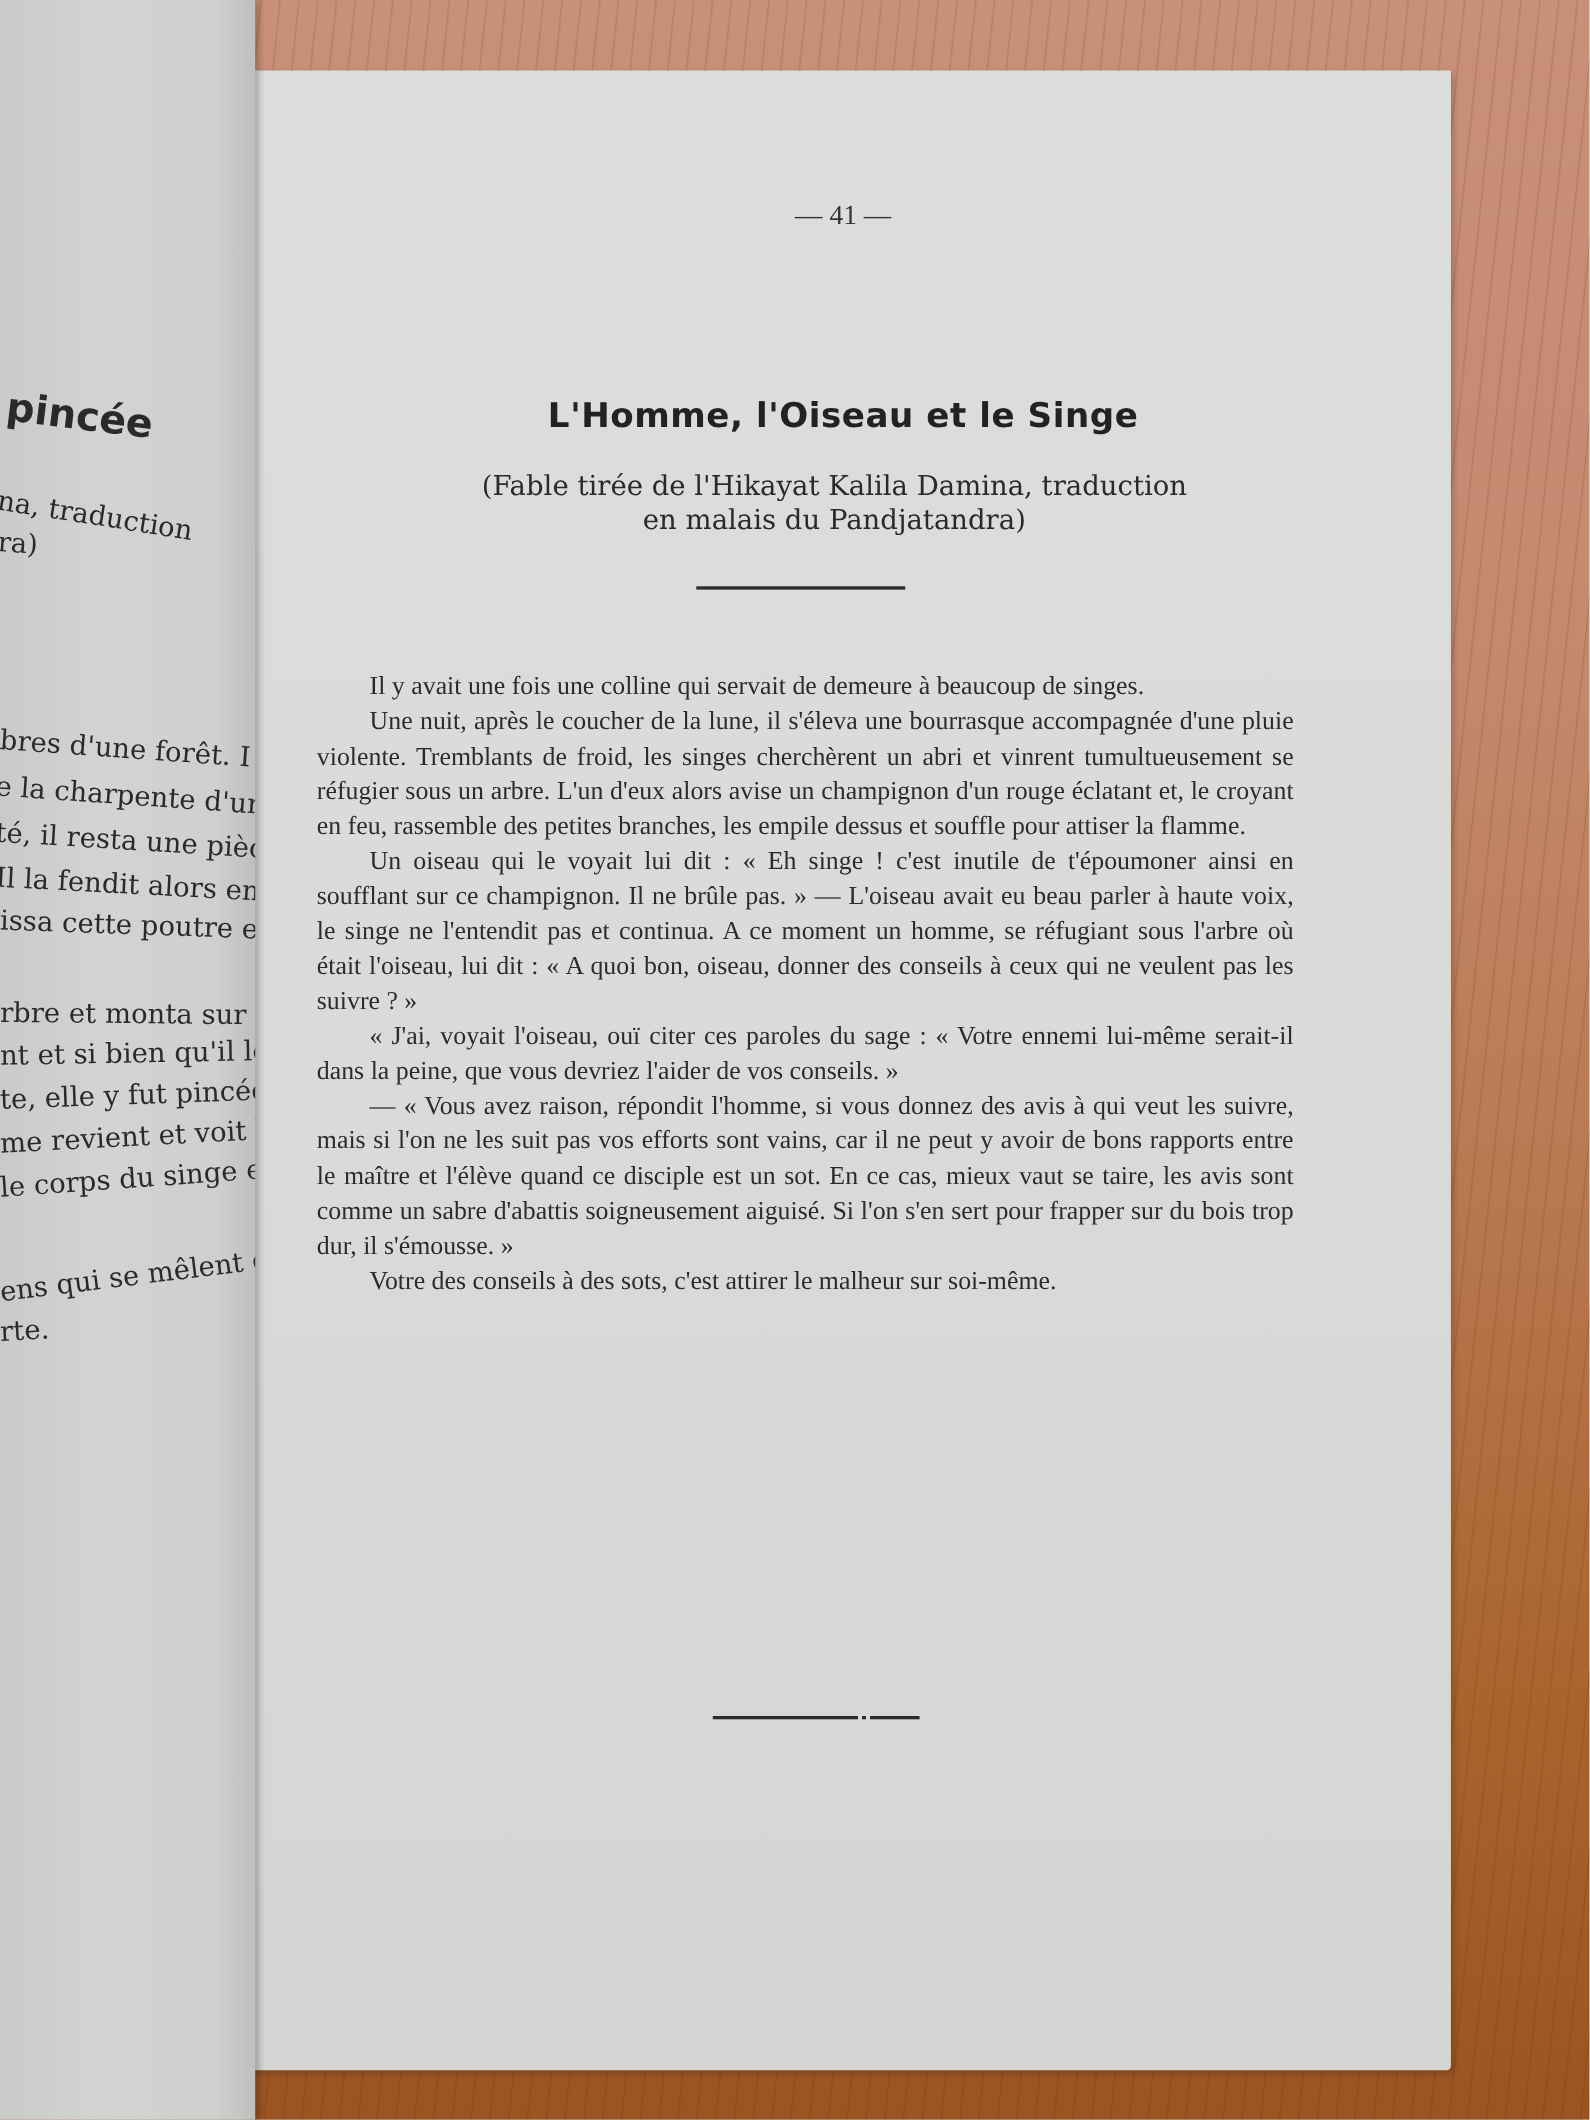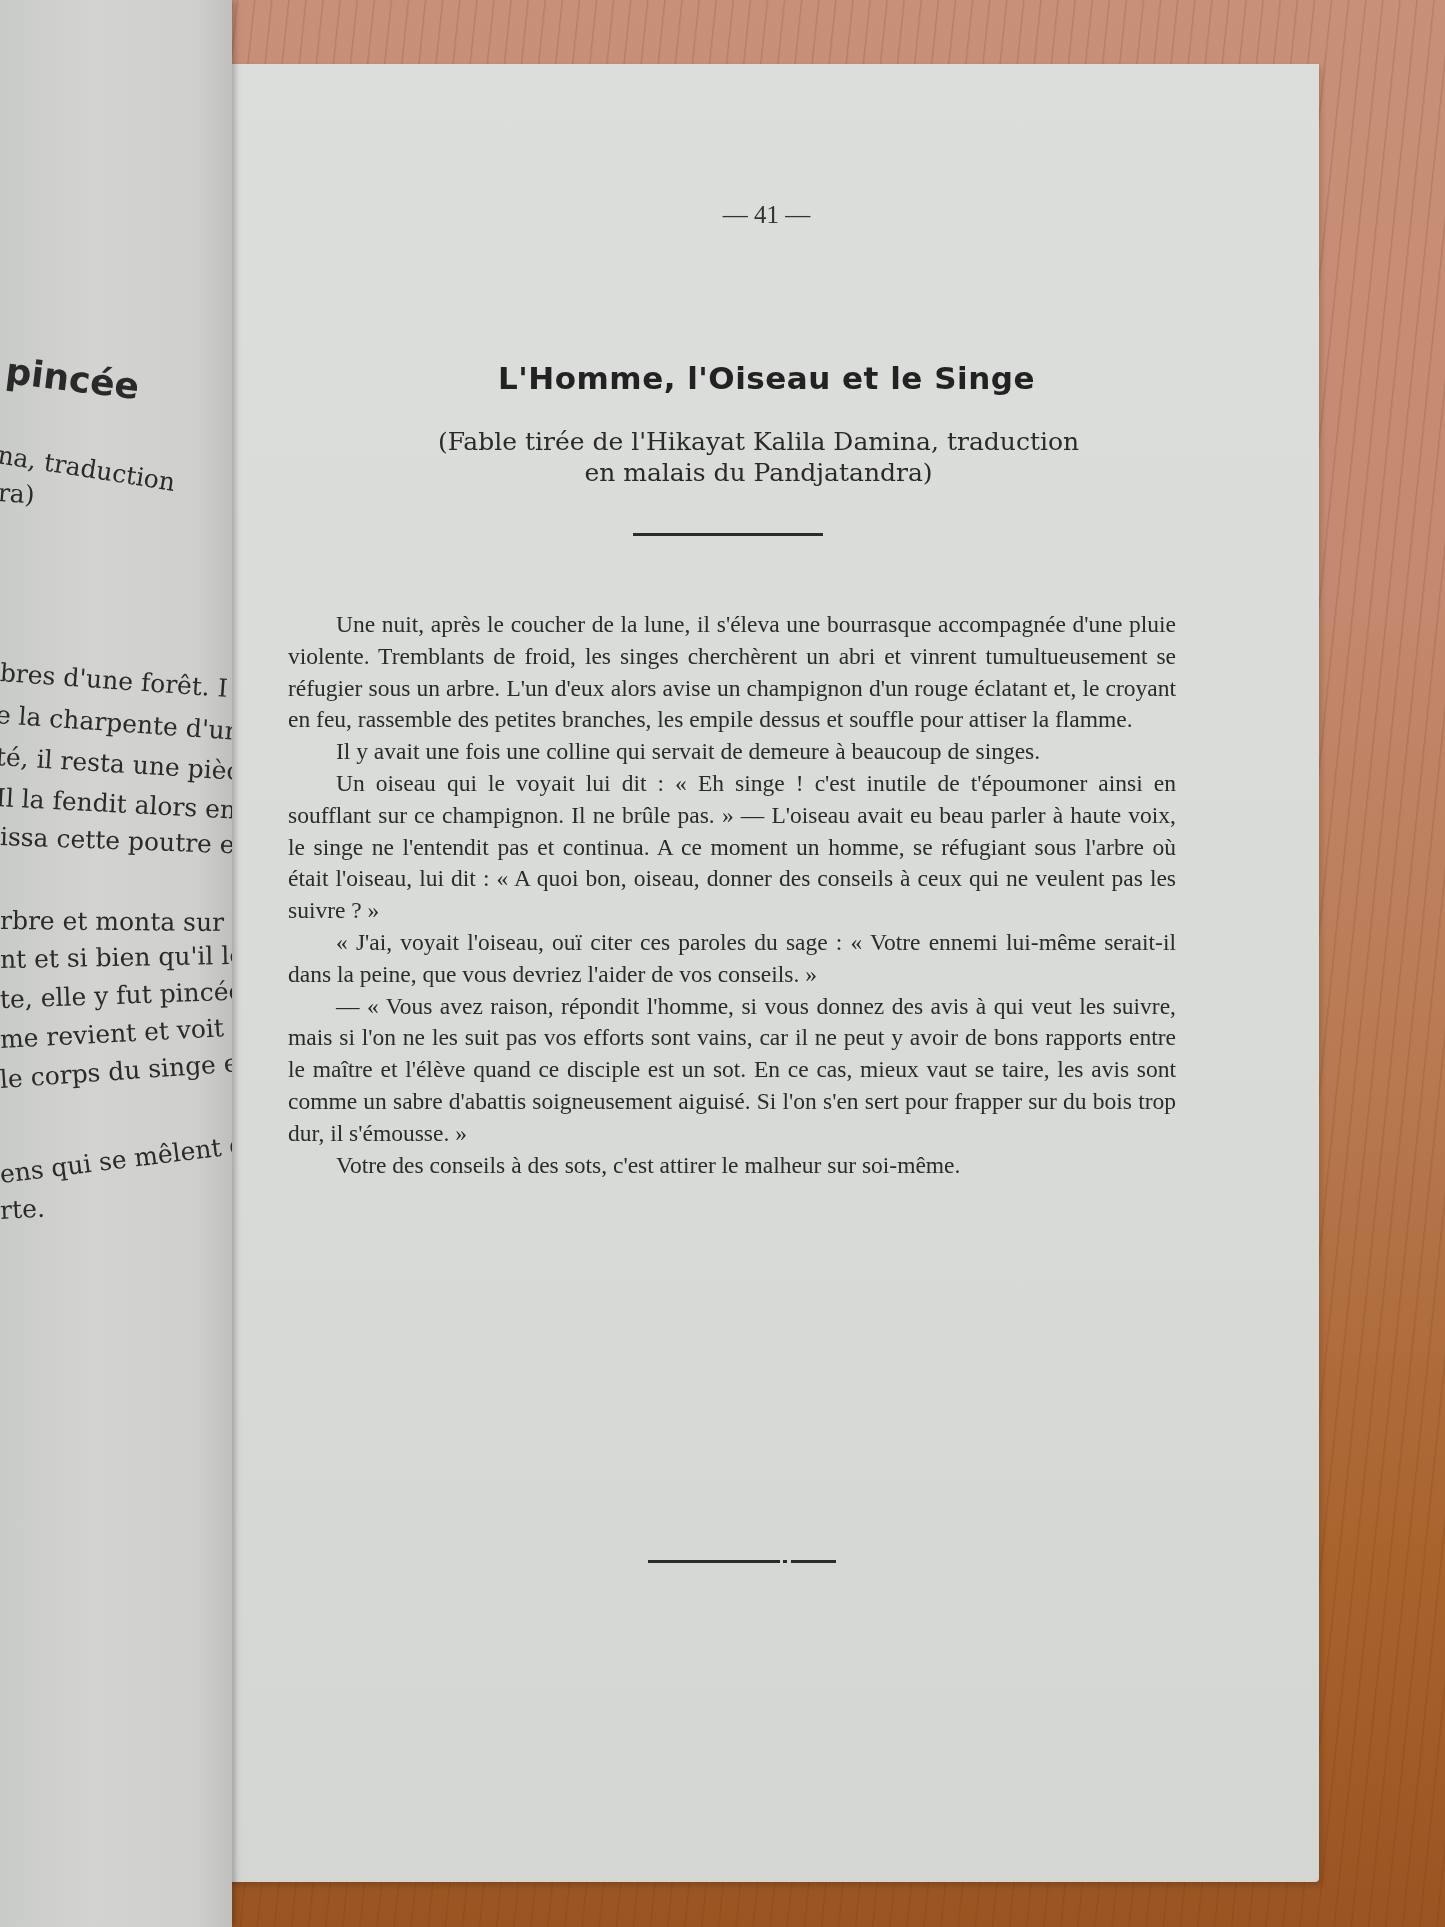--- a/index.html
+++ b/index.html
@@ -27,21 +27,21 @@
   .left-sub { font-family: "DejaVu Serif", serif; font-size: 25px; }
 
   .right-page {
     position: absolute; left: 214px; top: 64px; width: 1105px; height: 1818px;
     background: linear-gradient(180deg, #dcdedb 0%, #d9dbd8 50%, #d4d6d3 100%);
     border-radius: 0 0 4px 10px;
     box-shadow: 2px 3px 6px rgba(0,0,0,0.18);
     z-index: 1;
   }
   .page-number {
-    position: absolute; left: 0; right: 0; top: 137px; text-align: center;
+    position: absolute; left: 0; right: 0; top: 119px; text-align: center;
     font-size: 25px; color: #333;
   }
   .title {
     position: absolute; left: 0; right: 0; top: 296px; text-align: center;
     font-family: "DejaVu Sans", sans-serif; font-weight: bold; font-size: 31px; color: #222;
     letter-spacing: 0.5px;
   }
   .subtitle {
     position: absolute; left: 0; right: 16px; top: 362px; text-align: center;
     font-family: "DejaVu Serif", serif; font-size: 25px; color: #2a2a2a; line-height: 31px;
@@ -89,22 +89,22 @@
 <div class="right-page">
   <div class="page-number">— 41 —</div>
   <div class="title">L'Homme, l'Oiseau et le Singe</div>
   <div class="subtitle">
     <div>(Fable tirée de l'Hikayat Kalila Damina, traduction</div>
     <div>en malais du Pandjatandra)</div>
   </div>
   <div class="rule-top"></div>
 
   <div class="body-text">
+    <p class="para">Il y avait une fois une colline qui servait de demeure à beaucoup de singes.</p>
     <p class="para">Une nuit, après le coucher de la lune, il s'éleva une bourrasque accompagnée d'une pluie violente. Tremblants de froid, les singes cherchèrent un abri et vinrent tumultueusement se réfugier sous un arbre. L'un d'eux alors avise un champignon d'un rouge éclatant et, le croyant en feu, rassemble des petites branches, les empile dessus et souffle pour attiser la flamme.</p>
-    <p class="para">Il y avait une fois une colline qui servait de demeure à beaucoup de singes.</p>
     <p class="para">Un oiseau qui le voyait lui dit : « Eh singe ! c'est inutile de t'époumoner ainsi en soufflant sur ce champignon. Il ne brûle pas. » — L'oiseau avait eu beau parler à haute voix, le singe ne l'entendit pas et continua. A ce moment un homme, se réfugiant sous l'arbre où était l'oiseau, lui dit : « A quoi bon, oiseau, donner des conseils à ceux qui ne veulent pas les suivre ? »</p>
     <p class="para">« J'ai, voyait l'oiseau, ouï citer ces paroles du sage : « Votre ennemi lui-même serait-il dans la peine, que vous devriez l'aider de vos conseils. »</p>
     <p class="para">— « Vous avez raison, répondit l'homme, si vous donnez des avis à qui veut les suivre, mais si l'on ne les suit pas vos efforts sont vains, car il ne peut y avoir de bons rapports entre le maître et l'élève quand ce disciple est un sot. En ce cas, mieux vaut se taire, les avis sont comme un sabre d'abattis soigneusement aiguisé. Si l'on s'en sert pour frapper sur du bois trop dur, il s'émousse. »</p>
     <p class="para">Votre des conseils à des sots, c'est attirer le malheur sur soi-même.</p>
   </div>
 
   <div class="rule-bottom"></div>
 </div>
 
 </body></html>

